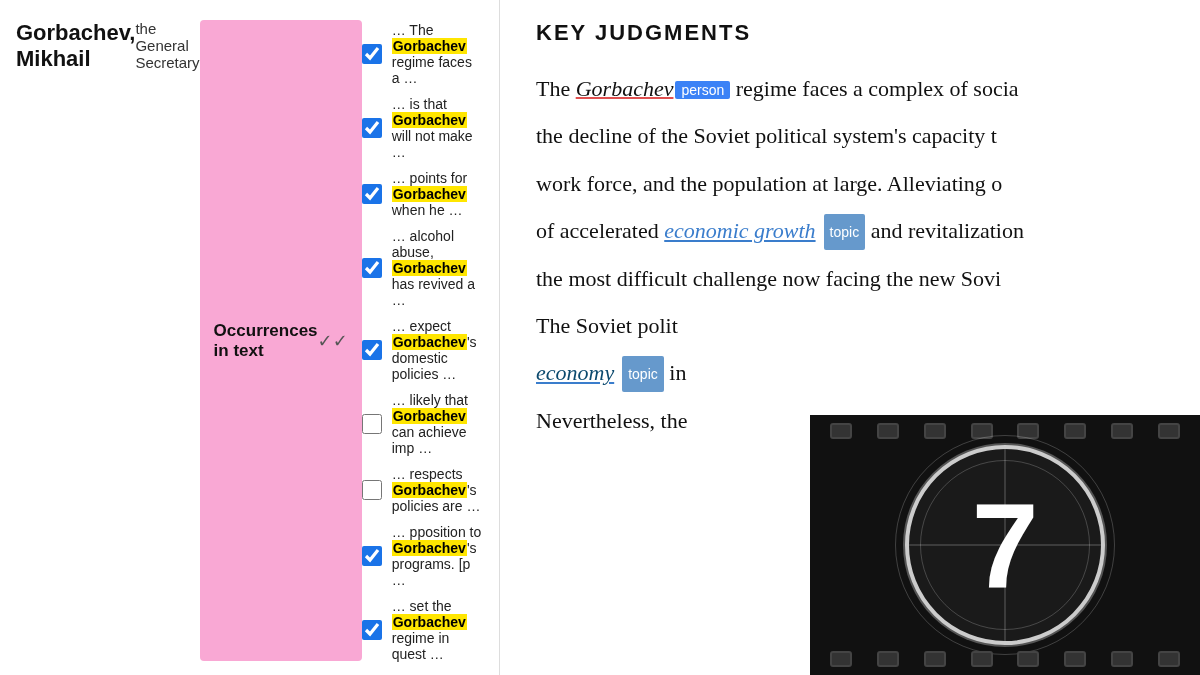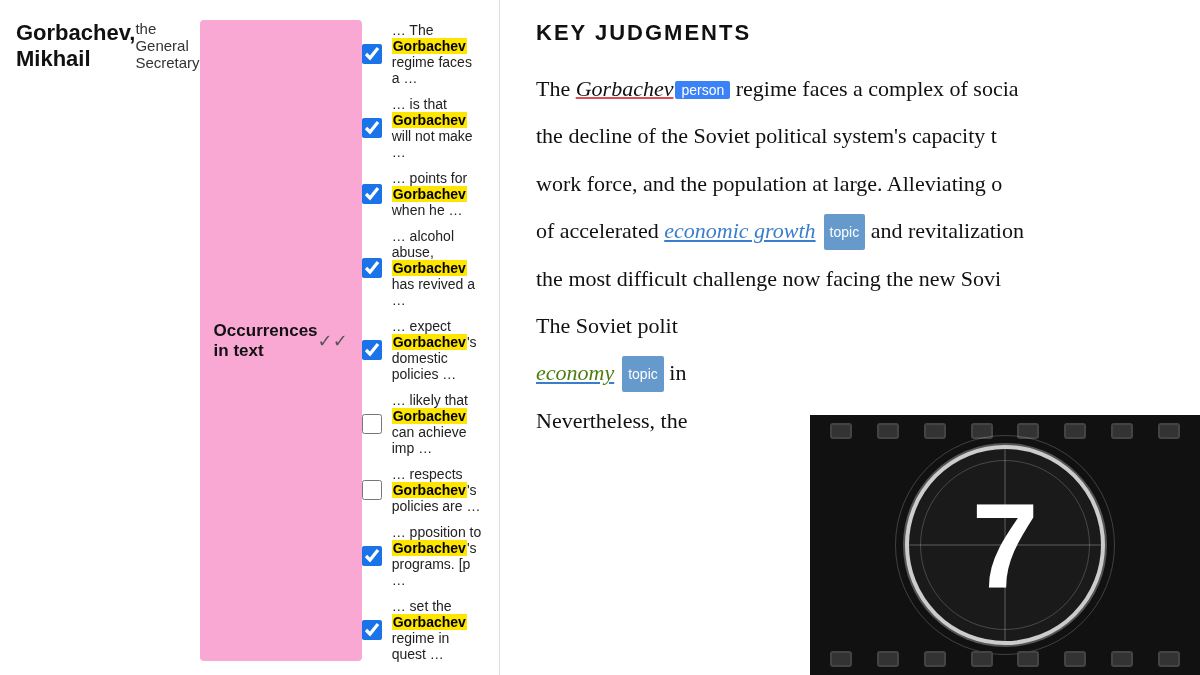--- a/index.html
+++ b/index.html
@@ -157,21 +157,21 @@
     }
 
     .link-blue {
       color: #3a7dcc;
       font-style: italic;
       text-decoration: underline;
       text-decoration-color: #3a7dcc;
     }
 
     .economy-link {
-      color: #4d7c0f;
+      color: #0c4a6e;
       font-style: italic;
       text-decoration: underline;
       text-decoration-color: #3a7dcc;
       text-align: center;
     }
 
     
     .film-overlay {
       position: absolute;
       bottom: 0;

